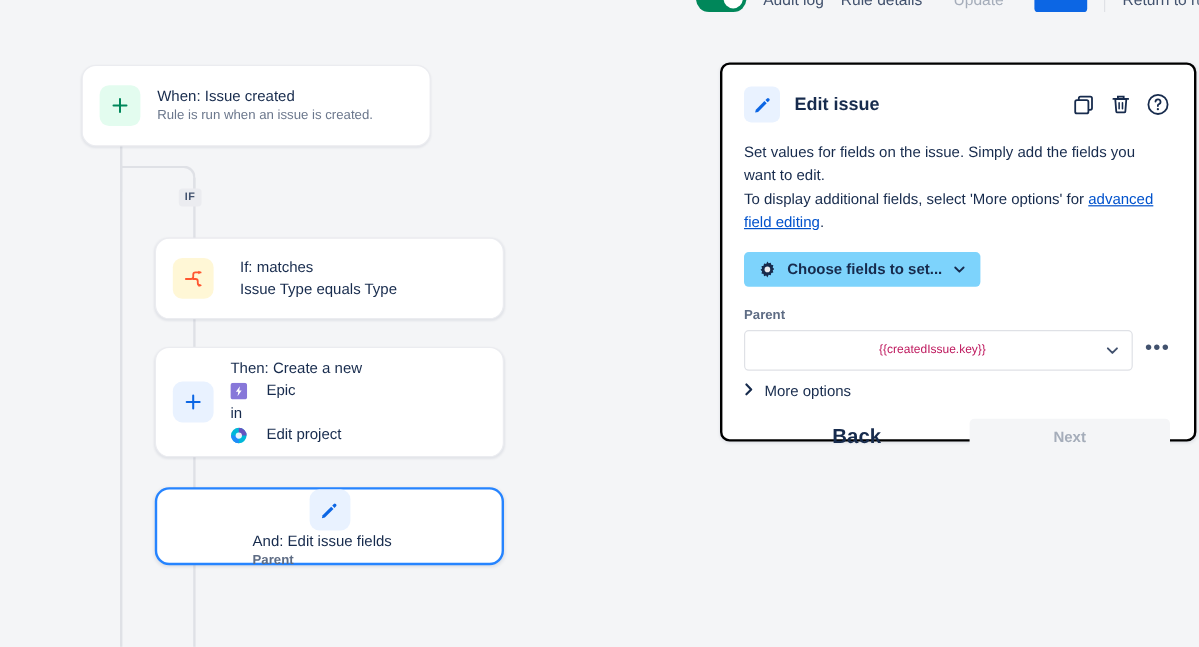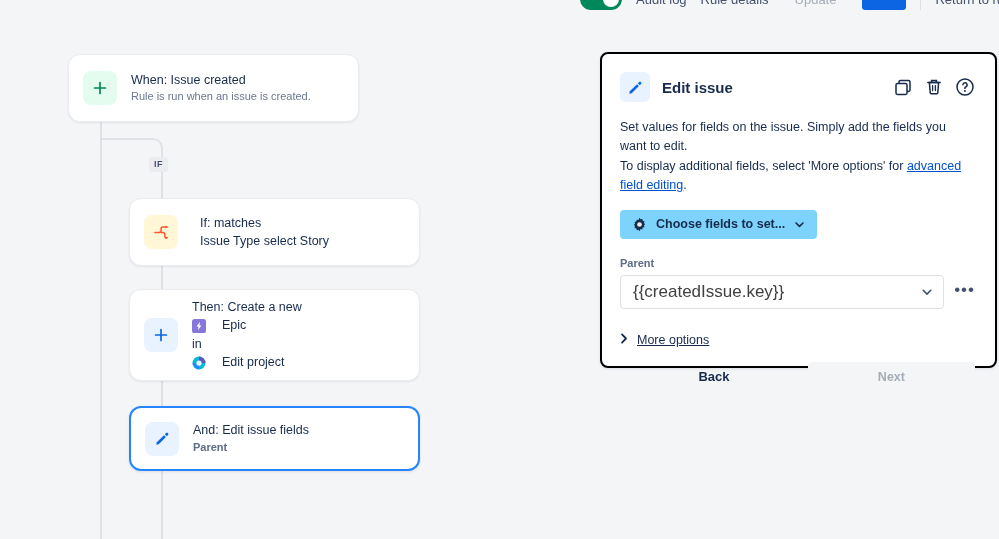--- a/index.html
+++ b/index.html
@@ -124,21 +124,21 @@
     align-items: center;
     box-sizing: border-box;
   }
   .card.selected {
     border: 2px solid #2684ff;
     box-shadow: 0 1px 3px rgba(9,30,66,0.10);
   }
   .card-trigger { left: 68px;  top: 54px;  width: 291px; height: 68px; }
   .card-if      { left: 129px; top: 198px; width: 291px; height: 68px; gap: 8px; }
   .card-then    { left: 129px; top: 289px; width: 291px; height: 92px; }
-  .card-and     { left: 129px; top: 406px; width: 291px; height: 65px; }
+  .card-and     { left: 129px; top: 406px; width: 291px; height: 65px; flex-direction: column; }
 
   .card-icon {
     width: 34px;
     height: 34px;
     border-radius: 8px;
     margin-left: 14px;
     margin-right: 14px;
     flex: none;
     display: flex;
     align-items: center;
@@ -271,46 +271,46 @@
     border: 1px solid #dfe1e6;
     border-radius: 4px;
     background: #ffffff;
     display: flex;
     align-items: center;
     padding: 0 10px 0 12px;
     box-sizing: border-box;
   }
   .select-value {
     flex: 1;
-    font-size: 17px;
-    color: #404040;
+    font-size: 10px;
+    color: #be185d;
+    text-align: center;
   }
   .dots {
     font-size: 17px;
     letter-spacing: 1px;
     color: #42526e;
     line-height: 1;
     padding-bottom: 4px;
   }
   .more-options {
-    margin-top: 24px;
+    margin-top: 10px;
     display: inline-flex;
     align-items: flex-start;
     gap: 8px;
     font-size: 12.5px;
     color: #172b4d;
-    text-decoration: underline;
   }
   .panel-footer {
     margin-top: 14px;
     display: flex;
     align-items: center;
   }
   .btn-back {
-    font-size: 13px;
+    font-size: 17px;
     font-weight: bold;
     color: #172b4d;
     width: 200px;
     text-align: center;
   }
   .btn-next {
     width: 178px;
     height: 30px;
     border-radius: 4px;
     background: #f4f5f7;
@@ -358,21 +358,21 @@
     <div class="card-icon icon-amber">
       <svg width="17" height="17" viewBox="0 0 18 18" aria-hidden="true">
         <path d="M2 9h4.5a2 2 0 0 0 2-2V5.2a2 2 0 0 1 2-2H15" stroke="#ff5630" stroke-width="1.6" fill="none" stroke-linecap="round"></path>
         <path d="M8.5 9h2a2 2 0 0 1 2 2v1.6a2 2 0 0 0 2 2h.5" stroke="#ff5630" stroke-width="1.6" fill="none" stroke-linecap="round"></path>
         <path d="M13 1.8l2.6 1.4L13 4.7z" fill="#ff5630"></path>
         <path d="M13.2 13.2l2.6 1.4-2.6 1.5z" fill="#ff5630"></path>
       </svg>
     </div>
     <div class="card-body">
       <div class="card-title">If: matches</div>
-      <div class="card-title">Issue Type select Story</div>
+      <div class="card-title">Issue Type equals Type</div>
     </div>
   </div>
 
   <div class="card card-then">
     <div class="card-icon icon-blue">
       <svg width="14" height="14" viewBox="0 0 14 14" aria-hidden="true">
         <path d="M7 1.6v10.8M1.6 7h10.8" stroke="#0c66e4" stroke-width="1.7" stroke-linecap="round"></path>
       </svg>
     </div>
     <div class="card-body">

